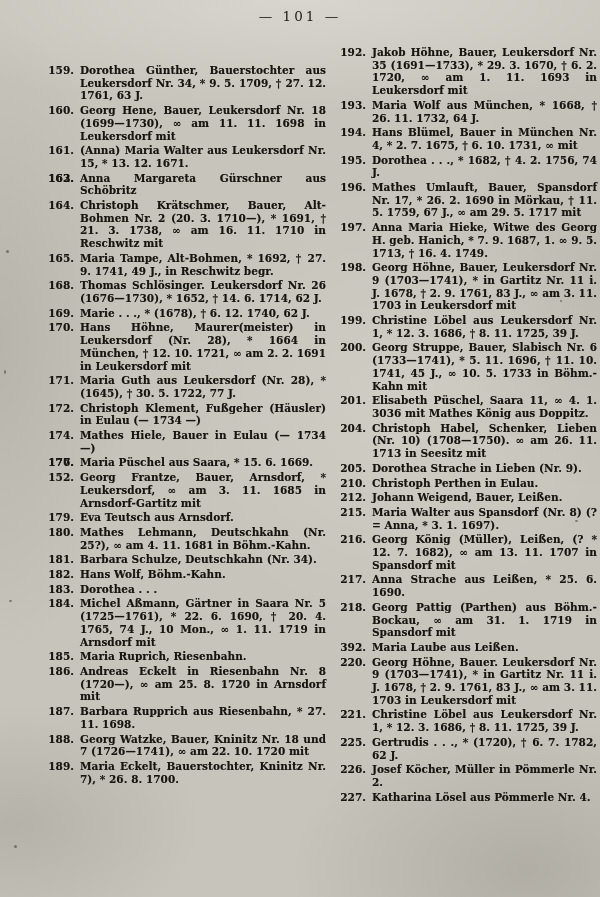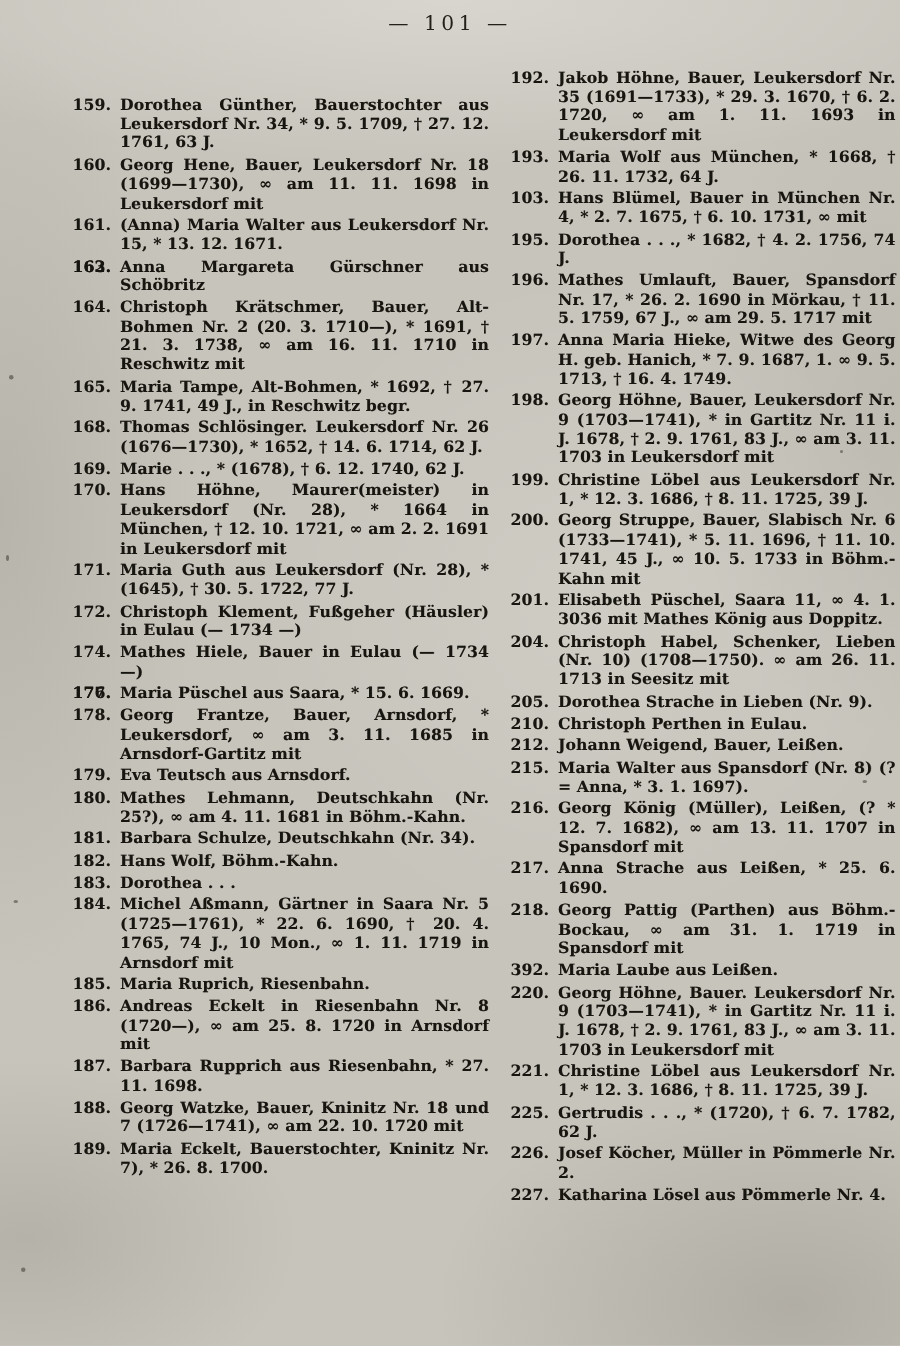--- a/index.html
+++ b/index.html
@@ -61,37 +61,37 @@
       <div class="entry"><span class="num">164.</span><span class="txt">Christoph Krätschmer, Bauer, Alt-Bohmen Nr. 2 (20. 3. 1710—), * 1691, † 21. 3. 1738, ∞ am 16. 11. 1710 in Reschwitz mit</span></div>
       <div class="entry"><span class="num">165.</span><span class="txt">Maria Tampe, Alt-Bohmen, * 1692, † 27. 9. 1741, 49 J., in Reschwitz begr.</span></div>
       <div class="entry"><span class="num">168.</span><span class="txt">Thomas Schlösinger. Leukersdorf Nr. 26 (1676—1730), * 1652, † 14. 6. 1714, 62 J.</span></div>
       <div class="entry"><span class="num">169.</span><span class="txt">Marie . . ., * (1678), † 6. 12. 1740, 62 J.</span></div>
       <div class="entry"><span class="num">170.</span><span class="txt">Hans Höhne, Maurer(meister) in Leukersdorf (Nr. 28), * 1664 in München, † 12. 10. 1721, ∞ am 2. 2. 1691 in Leukersdorf mit</span></div>
       <div class="entry"><span class="num">171.</span><span class="txt">Maria Guth aus Leukersdorf (Nr. 28), * (1645), † 30. 5. 1722, 77 J.</span></div>
       <div class="entry"><span class="num">172.</span><span class="txt">Christoph Klement, Fußgeher (Häusler) in Eulau (— 1734 —)</span></div>
       <div class="entry"><span class="num">174.</span><span class="txt">Mathes Hiele, Bauer in Eulau (— 1734 —)</span></div>
       <div class="entry"><span class="num">176.</span></div>
       <div class="entry"><span class="num">177.</span><span class="txt">Maria Püschel aus Saara, * 15. 6. 1669.</span></div>
-      <div class="entry"><span class="num">178.</span><span class="txt">Georg Frantze, Bauer, Arnsdorf, * Leukersdorf, ∞ am 3. 11. 1685 in Arnsdorf-Gartitz mit</span></div>
+      <div class="entry"><span class="num">152.</span><span class="txt">Georg Frantze, Bauer, Arnsdorf, * Leukersdorf, ∞ am 3. 11. 1685 in Arnsdorf-Gartitz mit</span></div>
       <div class="entry"><span class="num">179.</span><span class="txt">Eva Teutsch aus Arnsdorf.</span></div>
       <div class="entry"><span class="num">180.</span><span class="txt">Mathes Lehmann, Deutschkahn (Nr. 25?), ∞ am 4. 11. 1681 in Böhm.-Kahn.</span></div>
       <div class="entry"><span class="num">181.</span><span class="txt">Barbara Schulze, Deutschkahn (Nr. 34).</span></div>
       <div class="entry"><span class="num">182.</span><span class="txt">Hans Wolf, Böhm.-Kahn.</span></div>
       <div class="entry"><span class="num">183.</span><span class="txt">Dorothea . . .</span></div>
       <div class="entry"><span class="num">184.</span><span class="txt">Michel Aßmann, Gärtner in Saara Nr. 5 (1725—1761), * 22. 6. 1690, † 20. 4. 1765, 74 J., 10 Mon., ∞ 1. 11. 1719 in Arnsdorf mit</span></div>
       <div class="entry"><span class="num">185.</span><span class="txt">Maria Ruprich, Riesenbahn.</span></div>
       <div class="entry"><span class="num">186.</span><span class="txt">Andreas Eckelt in Riesenbahn Nr. 8 (1720—), ∞ am 25. 8. 1720 in Arnsdorf mit</span></div>
       <div class="entry"><span class="num">187.</span><span class="txt">Barbara Rupprich aus Riesenbahn, * 27. 11. 1698.</span></div>
       <div class="entry"><span class="num">188.</span><span class="txt">Georg Watzke, Bauer, Kninitz Nr. 18 und 7 (1726—1741), ∞ am 22. 10. 1720 mit</span></div>
       <div class="entry"><span class="num">189.</span><span class="txt">Maria Eckelt, Bauerstochter, Kninitz Nr. 7), * 26. 8. 1700.</span></div>
     </div>
   <div class="col col-right">
       <div class="entry"><span class="num">192.</span><span class="txt">Jakob Höhne, Bauer, Leukersdorf Nr. 35 (1691—1733), * 29. 3. 1670, † 6. 2. 1720, ∞ am 1. 11. 1693 in Leukersdorf mit</span></div>
       <div class="entry"><span class="num">193.</span><span class="txt">Maria Wolf aus München, * 1668, † 26. 11. 1732, 64 J.</span></div>
-      <div class="entry"><span class="num">103.</span><span class="txt">Hans Blümel, Bauer in München Nr. 4, * 2. 7. 1675, † 6. 10. 1731, ∞ mit</span></div>
+      <div class="entry"><span class="num">194.</span><span class="txt">Hans Blümel, Bauer in München Nr. 4, * 2. 7. 1675, † 6. 10. 1731, ∞ mit</span></div>
       <div class="entry"><span class="num">195.</span><span class="txt">Dorothea . . ., * 1682, † 4. 2. 1756, 74 J.</span></div>
       <div class="entry"><span class="num">196.</span><span class="txt">Mathes Umlauft, Bauer, Spansdorf Nr. 17, * 26. 2. 1690 in Mörkau, † 11. 5. 1759, 67 J., ∞ am 29. 5. 1717 mit</span></div>
       <div class="entry"><span class="num">197.</span><span class="txt">Anna Maria Hieke, Witwe des Georg H. geb. Hanich, * 7. 9. 1687, 1. ∞ 9. 5. 1713, † 16. 4. 1749.</span></div>
       <div class="entry"><span class="num">198.</span><span class="txt">Georg Höhne, Bauer, Leukersdorf Nr. 9 (1703—1741), * in Gartitz Nr. 11 i. J. 1678, † 2. 9. 1761, 83 J., ∞ am 3. 11. 1703 in Leukersdorf mit</span></div>
       <div class="entry"><span class="num">199.</span><span class="txt">Christine Löbel aus Leukersdorf Nr. 1, * 12. 3. 1686, † 8. 11. 1725, 39 J.</span></div>
       <div class="entry"><span class="num">200.</span><span class="txt">Georg Struppe, Bauer, Slabisch Nr. 6 (1733—1741), * 5. 11. 1696, † 11. 10. 1741, 45 J., ∞ 10. 5. 1733 in Böhm.-Kahn mit</span></div>
       <div class="entry"><span class="num">201.</span><span class="txt">Elisabeth Püschel, Saara 11, ∞ 4. 1. 3036 mit Mathes König aus Doppitz.</span></div>
       <div class="entry"><span class="num">204.</span><span class="txt">Christoph Habel, Schenker, Lieben (Nr. 10) (1708—1750). ∞ am 26. 11. 1713 in Seesitz mit</span></div>
       <div class="entry"><span class="num">205.</span><span class="txt">Dorothea Strache in Lieben (Nr. 9).</span></div>
       <div class="entry"><span class="num">210.</span><span class="txt">Christoph Perthen in Eulau.</span></div>

